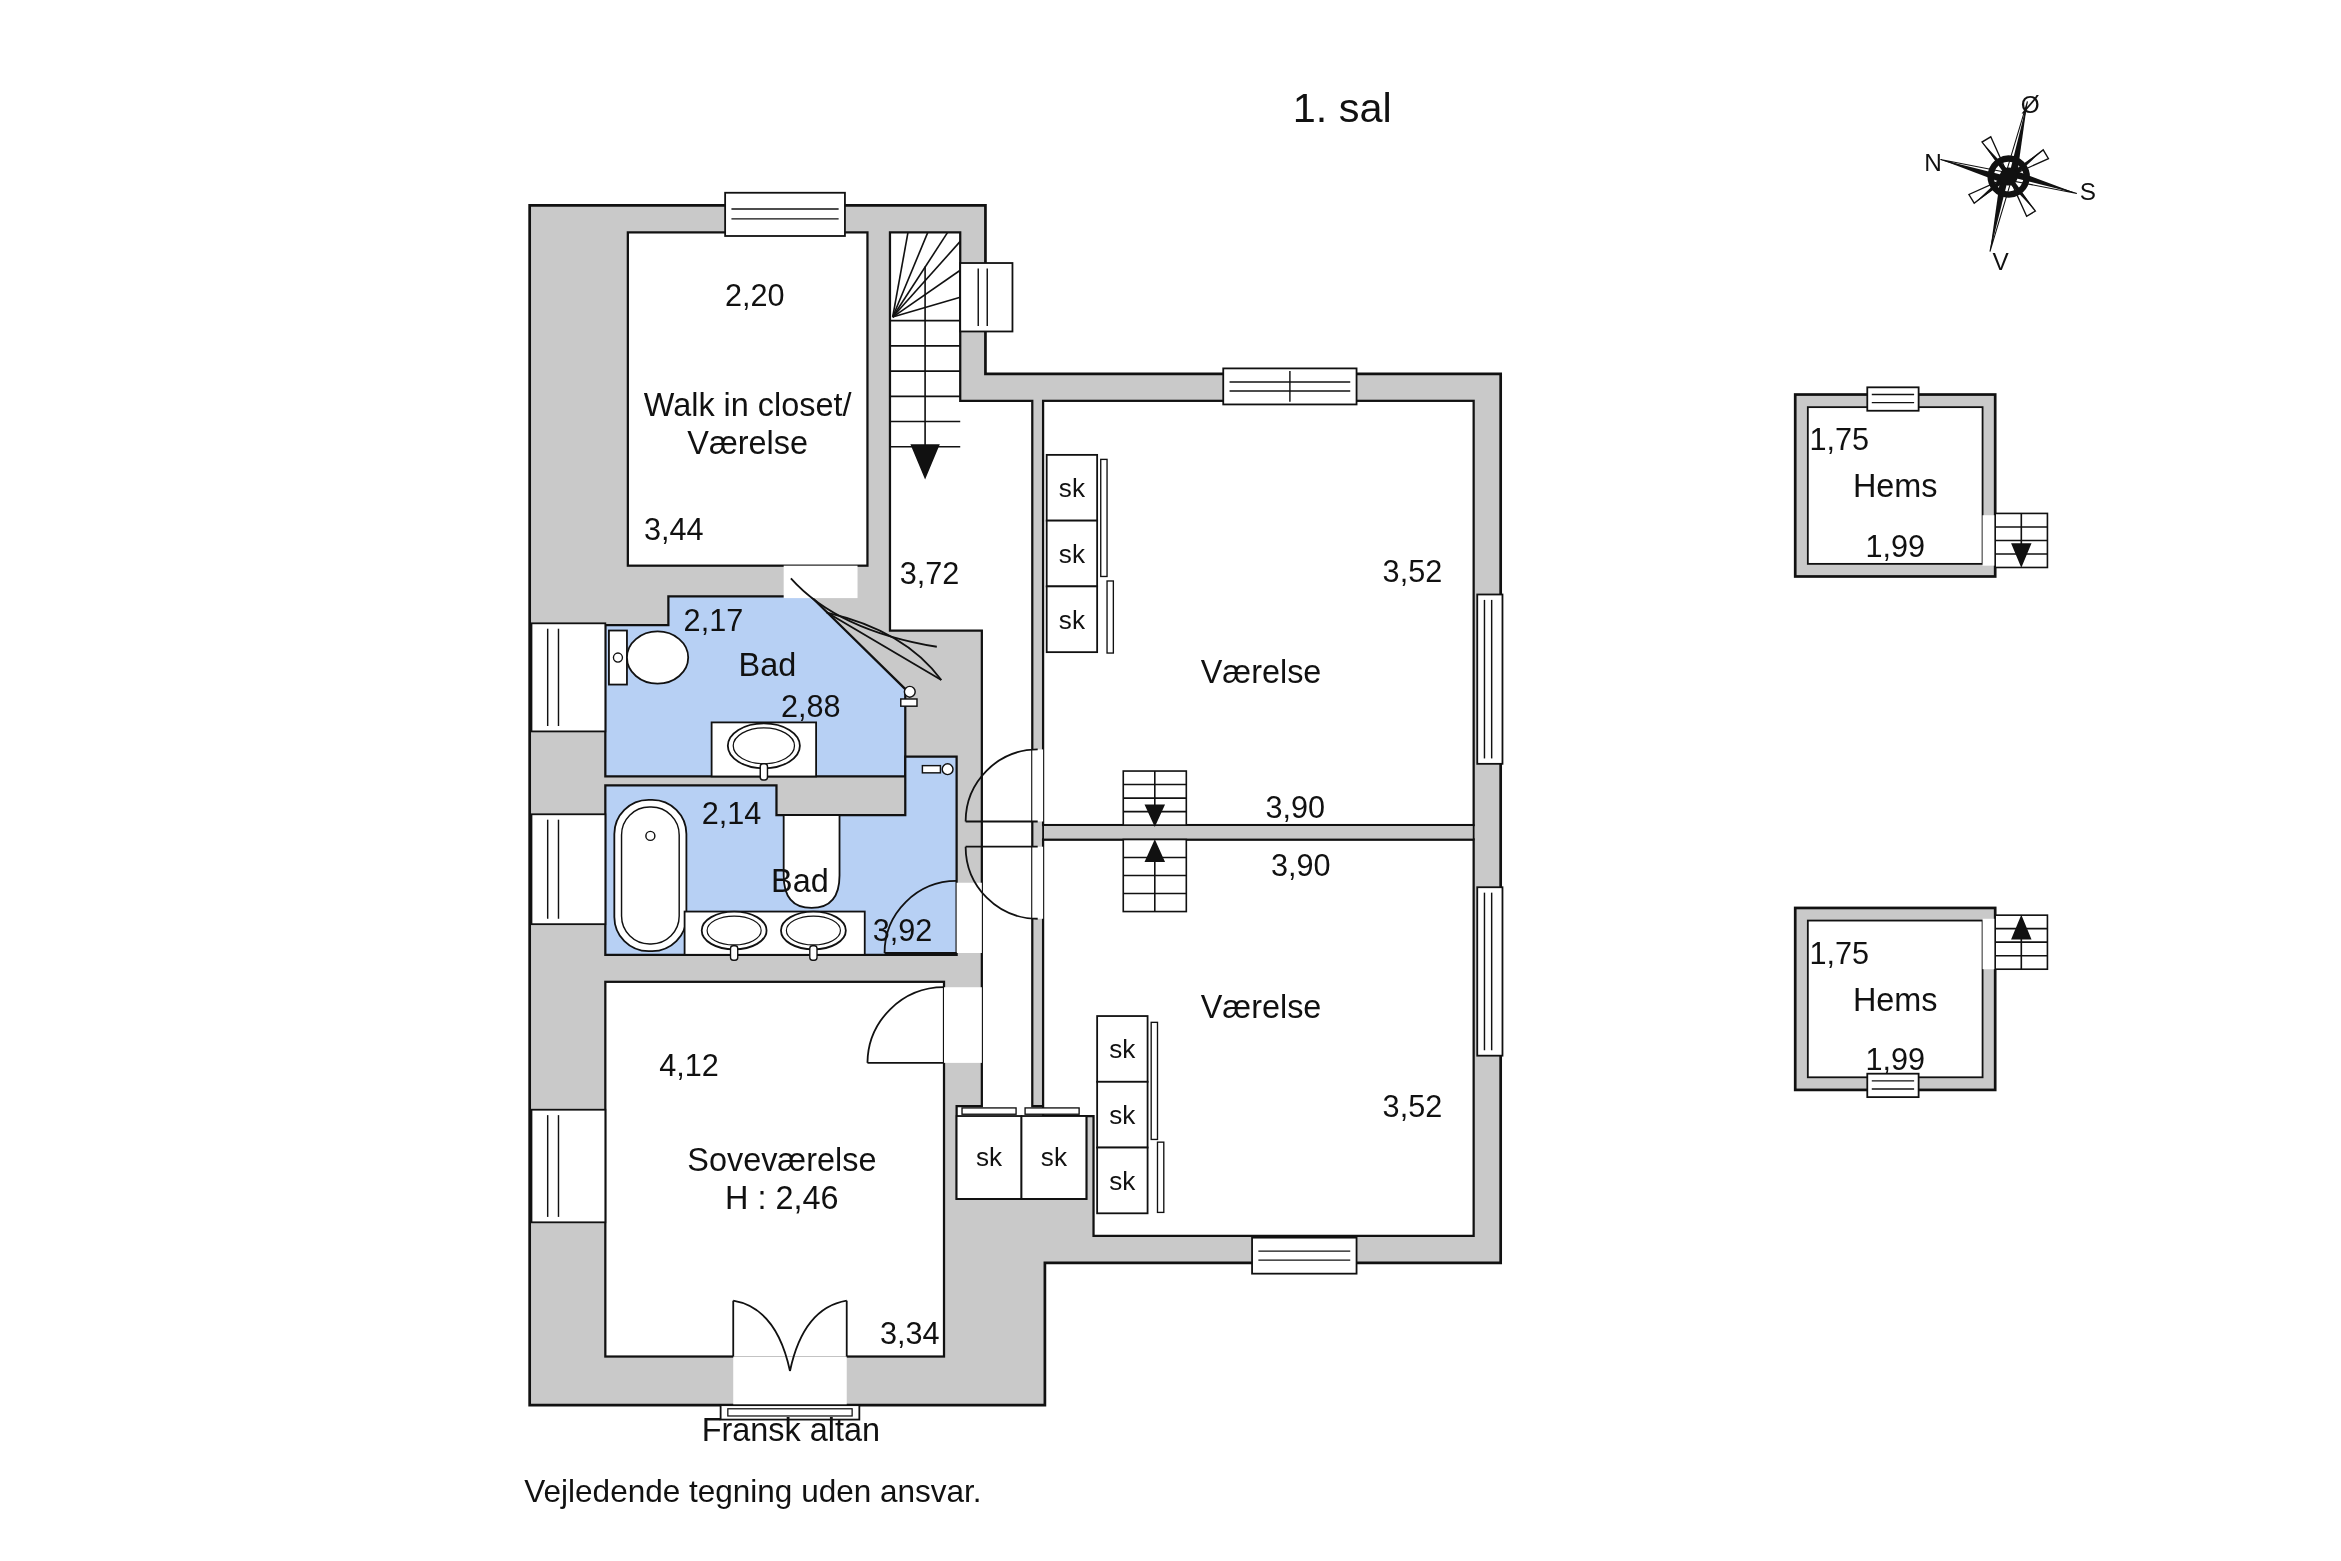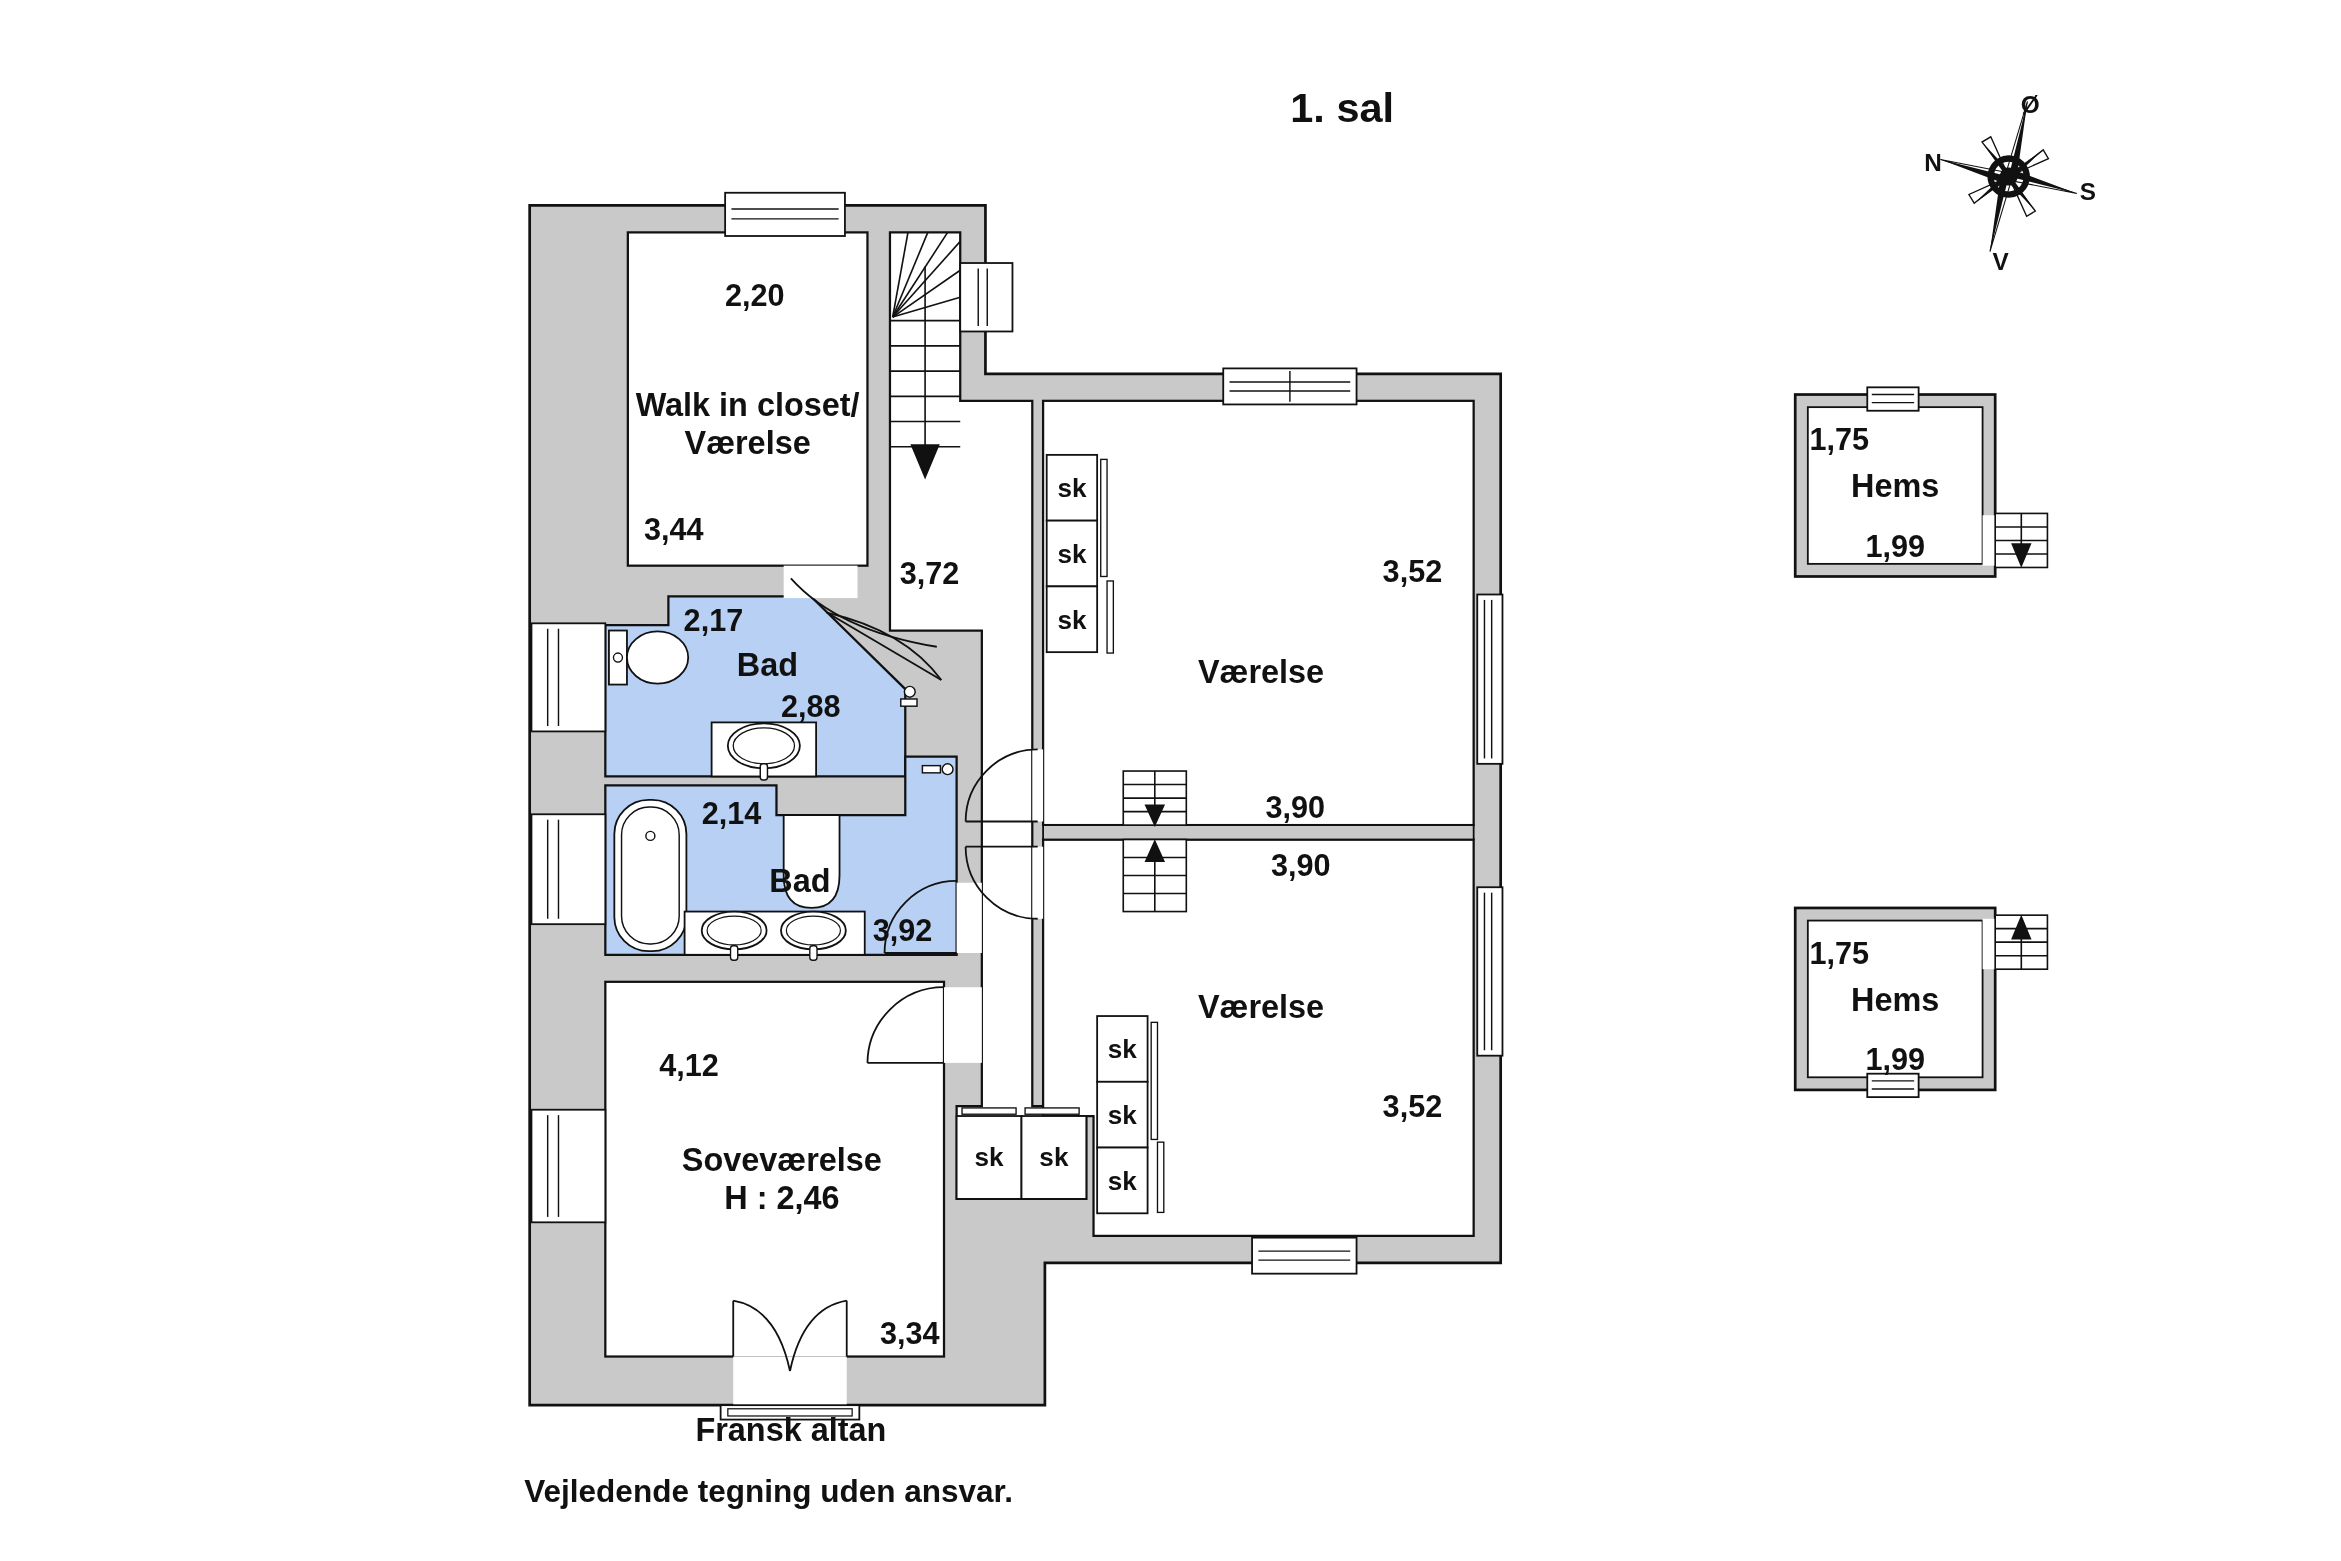--- a/index.html
+++ b/index.html
@@ -1,17 +1,17 @@
 <!DOCTYPE html>
 <html style="font-size:14.4px"><head>
 <meta charset="utf-8">
 <style>
   html,body{margin:0;padding:0;background:#ffffff;}
   .stage{position:relative;width:2342px;height:1561px;background:#ffffff;overflow:hidden;
-         font-family:"Liberation Sans", sans-serif;font-weight:bold;}
+         font-family:"Liberation Sans", sans-serif;}
   svg{position:absolute;inset:0;}
   text{fill:#111111;font-family:"Liberation Sans", sans-serif;}
   .dim{font-size:34px;}
   .room{font-size:36px;}
   .sk{font-size:29px;}
   .title{font-size:46px;}
   .footer{font-size:35px;}
   .compass-letter{font-size:27px;}
 </style>
 </head>

